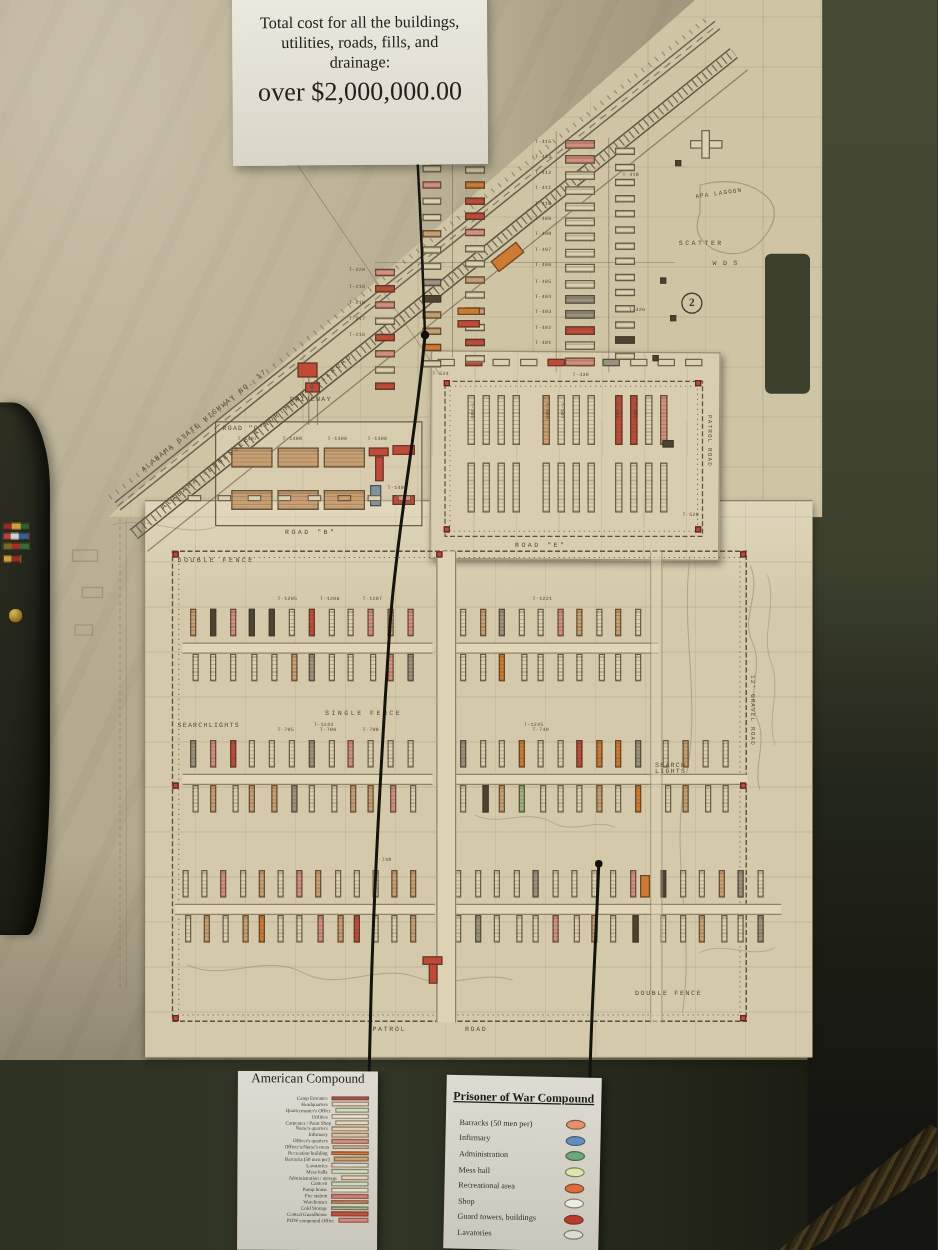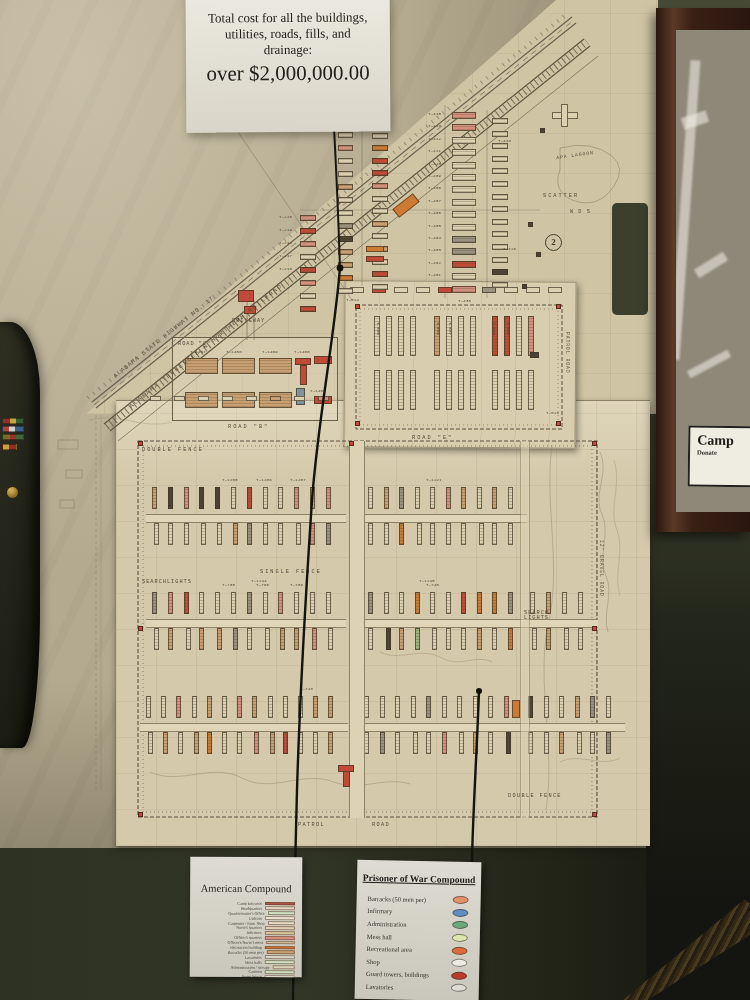--- a/index.html
+++ b/index.html
@@ -92,21 +92,21 @@
   .btn{position:absolute;left:6px;top:164px;width:11px;height:11px;border-radius:50%;
       background:radial-gradient(circle at 35% 30%,#d8b85c,#8a6a22 70%,#4a3810);border:1px solid #2e2408;}
 
   
   .wicker{left:612px;top:888px;width:138px;height:112px;
       background:repeating-linear-gradient(118deg,#473a20 0 3px,#241d10 3px 6px,#302714 6px 9px);
       clip-path:polygon(8% 100%,96% 10%,100% 14%,100% 42%,26% 100%);}
 
   
   .card{background:linear-gradient(180deg,#dedcd2,#c9c7bb);box-shadow:2px 3px 7px rgba(0,0,0,.5);z-index:7;overflow:hidden;}
-  .card-american{left:190px;top:857px;width:112px;height:120px;transform:rotate(.3deg);padding-top:26px;}
+  .card-american{left:190px;top:857px;width:112px;height:143px;transform:rotate(.3deg);padding-top:1px;}
   .card-american .title{font:400 10.5px "Liberation Serif",serif;color:#26231e;text-align:center;}
   .am-rows{margin-top:7px;}
   .am-row{display:flex;align-items:center;height:4.9px;padding:0 7px 0 2px;}
   .am-row .lab{flex:1;text-align:right;font:400 8px "Liberation Serif",serif;color:#3a372e;
       transform:scale(.5);transform-origin:100% 50%;white-space:nowrap;}
   .am-row .sw{width:30px;height:3.8px;margin-left:3px;border:1px solid rgba(90,60,45,.55);box-sizing:border-box;}
   .card-pow{left:356px;top:861px;width:124px;height:139px;transform:rotate(1.2deg);padding-top:13px;}
   .card-pow .title{font:700 9.5px "Liberation Serif",serif;color:#1e1c18;text-align:center;text-decoration:underline;}
   .pow-rows{margin-top:9px;}
   .pow-row{display:flex;align-items:center;height:12.6px;padding:0 12px 0 11px;}
@@ -564,32 +564,20 @@
     <circle cx="331" cy="81" r="2.2" fill="#111109"></circle>
   </svg>
 
   <div class="abs sign">
     <div class="l">Total cost for all the buildings,</div>
     <div class="l">utilities, roads, fills, and</div>
     <div class="l">drainage:</div>
     <div class="amt">over $2,000,000.00</div>
   </div>
 
-  <div class="abs frame">
-    <div class="glass">
-      <div class="glare" style="left:4px;top:30px;width:10px;height:300px;transform:rotate(4deg);"></div>
-      <div class="glare" style="left:18px;top:230px;width:34px;height:10px;transform:rotate(-32deg);"></div>
-      <div class="glare" style="left:10px;top:330px;width:46px;height:8px;transform:rotate(-28deg);"></div>
-      <div class="glare" style="left:6px;top:84px;width:26px;height:12px;transform:rotate(-18deg);"></div>
-    </div>
-    <div class="frame-card">
-      <div class="t">Camp</div>
-      <div class="s">Donate</div>
-    </div>
-  </div>
 
   <div class="abs uniform">
     <div class="body"></div>
     <div class="ribbon" style="left:2px;top:96px;background:linear-gradient(90deg,#8f2f2a 0 34%,#c8a23a 34% 67%,#2f5f33 67%);"></div>
     <div class="ribbon" style="left:2px;top:104px;background:linear-gradient(90deg,#b4453a 0 30%,#d0cfc8 30% 60%,#3a5f8a 60%);"></div>
     <div class="ribbon" style="left:2px;top:112px;background:linear-gradient(90deg,#7a6a2a 0 33%,#a03028 33% 66%,#3a6a3a 66%);"></div>
     <div class="ribbon" style="left:2px;top:122px;width:15px;background:linear-gradient(90deg,#c8a23a 0 50%,#8f2f2a 50%);"></div>
     <div class="btn"></div>
   </div>
 

